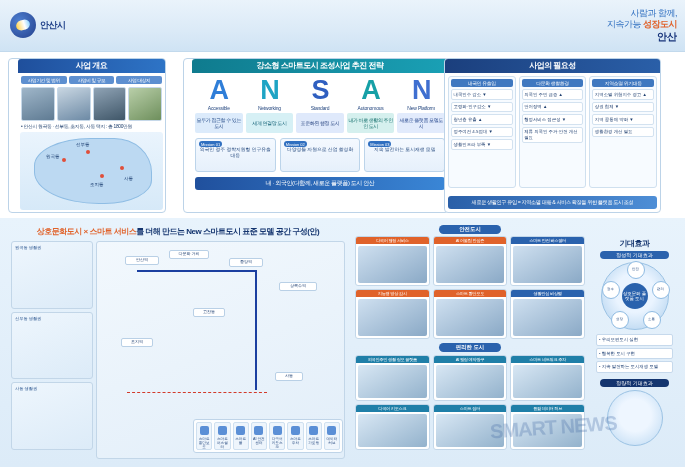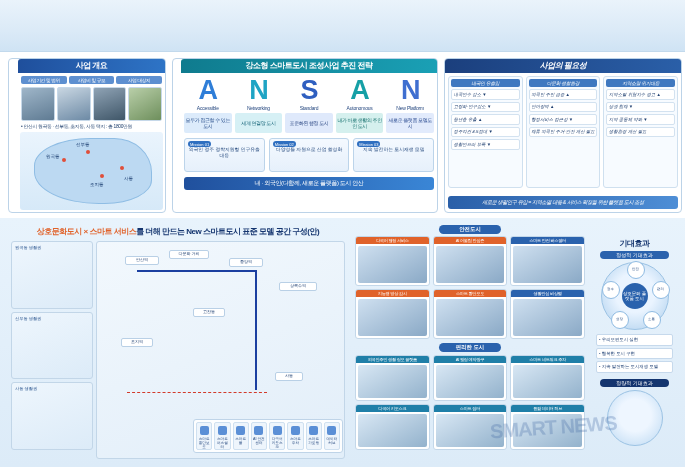--- a/index.html
+++ b/index.html
@@ -87,21 +87,21 @@
   }
   .map-blob{
     position:absolute; left:14px; top:6px; width:118px; height:66px;
     background:#bcd9f2; border:1px solid #8fbde4;
     border-radius:48% 32% 40% 55% / 42% 52% 36% 48%;
   }
   .map-dot{ position:absolute; width:4px;height:4px;border-radius:50%;background:#e04f3a; }
   .map-pin{ position:absolute; font-size:4.5px; color:#1c3f72; }
 
   
-  #strategy{ left:172px; top:58px; width:266px; height:155px;padding-left:8px; }
+  #strategy{ left:183px; top:58px; width:266px; height:155px;padding-left:8px; }
   .ansan-row{ display:flex; gap:3px; margin-top:1px;}
   .ansan-col{ flex:1; text-align:center; }
   .ansan-letter{
     font-size:27px; font-weight:bold; line-height:1; letter-spacing:-1px;
   }
   .c1{ color:#2f7ed8; } .c2{ color:#1fa4c4; } .c3{ color:#2f5fc0; }
   .c4{ color:#16a0a6; } .c5{ color:#3f6fd0; }
   .ansan-en{ font-size:5px; color:#25477f; margin-top:1px; letter-spacing:-0.2px;}
   .ansan-ko{
     margin-top:2px; height:20px; display:flex; align-items:center; justify-content:center;
@@ -122,21 +122,21 @@
     position:absolute; left:3px; top:2px; background:#2f6fc0; color:#fff;
     font-size:4px; padding:0.5px 2px; border-radius:6px;
   }
   .strategy-footer{
     margin-top:5px; height:13px; line-height:13px; text-align:center;
     background:linear-gradient(90deg,#20509d,#3a86d6); color:#fff;
     font-size:6px; border-radius:3px; letter-spacing:-0.4px;
   }
 
   
-  #necessity{ left:444px; top:58px; width:238px; height:155px;font-style:italic; }
+  #necessity{ left:444px; top:58px; width:217px; height:155px; }
   .nec-grid{ display:flex; gap:3px; height:112px;}
   .nec-col{ flex:1; border:1px solid #cfe0ef; border-radius:3px; background:#f7fbff; padding:2px;}
   .nec-head{
     text-align:center; font-size:4.8px; color:#fff; background:#3f78c0;
     border-radius:2px; padding:1px 0; margin-bottom:2px; letter-spacing:-0.3px;
   }
   .nec-item{
     font-size:4.4px; color:#1f3f70; background:#fff; border:1px solid #d3e2f0;
     border-radius:2px; padding:1.5px; margin-bottom:2px; line-height:1.25;
   }
@@ -273,20 +273,31 @@
     position:absolute; right:68px; bottom:28px; font-size:20px; font-weight:bold;
     color:rgba(60,100,160,0.28); letter-spacing:-1px; transform:rotate(-4deg);
   }
 </style>
 </head>
 <body>
 
 <div class="page">
 
   <div class="header">
+    <div class="logo">
+      <div class="logo-mark"></div>
+      <div class="logo-text">안산시</div>
+    </div>
+    <div class="brand-right">
+      <div class="brand-line1">사람과 함께,</div>
+      <div class="brand-line2">
+        <span>지속가능 </span><b>성장도시</b>
+      </div>
+      <div class="brand-city">안산</div>
+    </div>
   </div>
 
   <div class="lower"></div>
 
   <div class="panel" id="overview">
     <div class="panel-title">사업 개요</div>
     <div class="panel-body">
       <div class="ov-tabs">
         <div class="ov-tab">사업기간 및 범위</div>
         <div class="ov-tab">사업비 및 규모</div>

